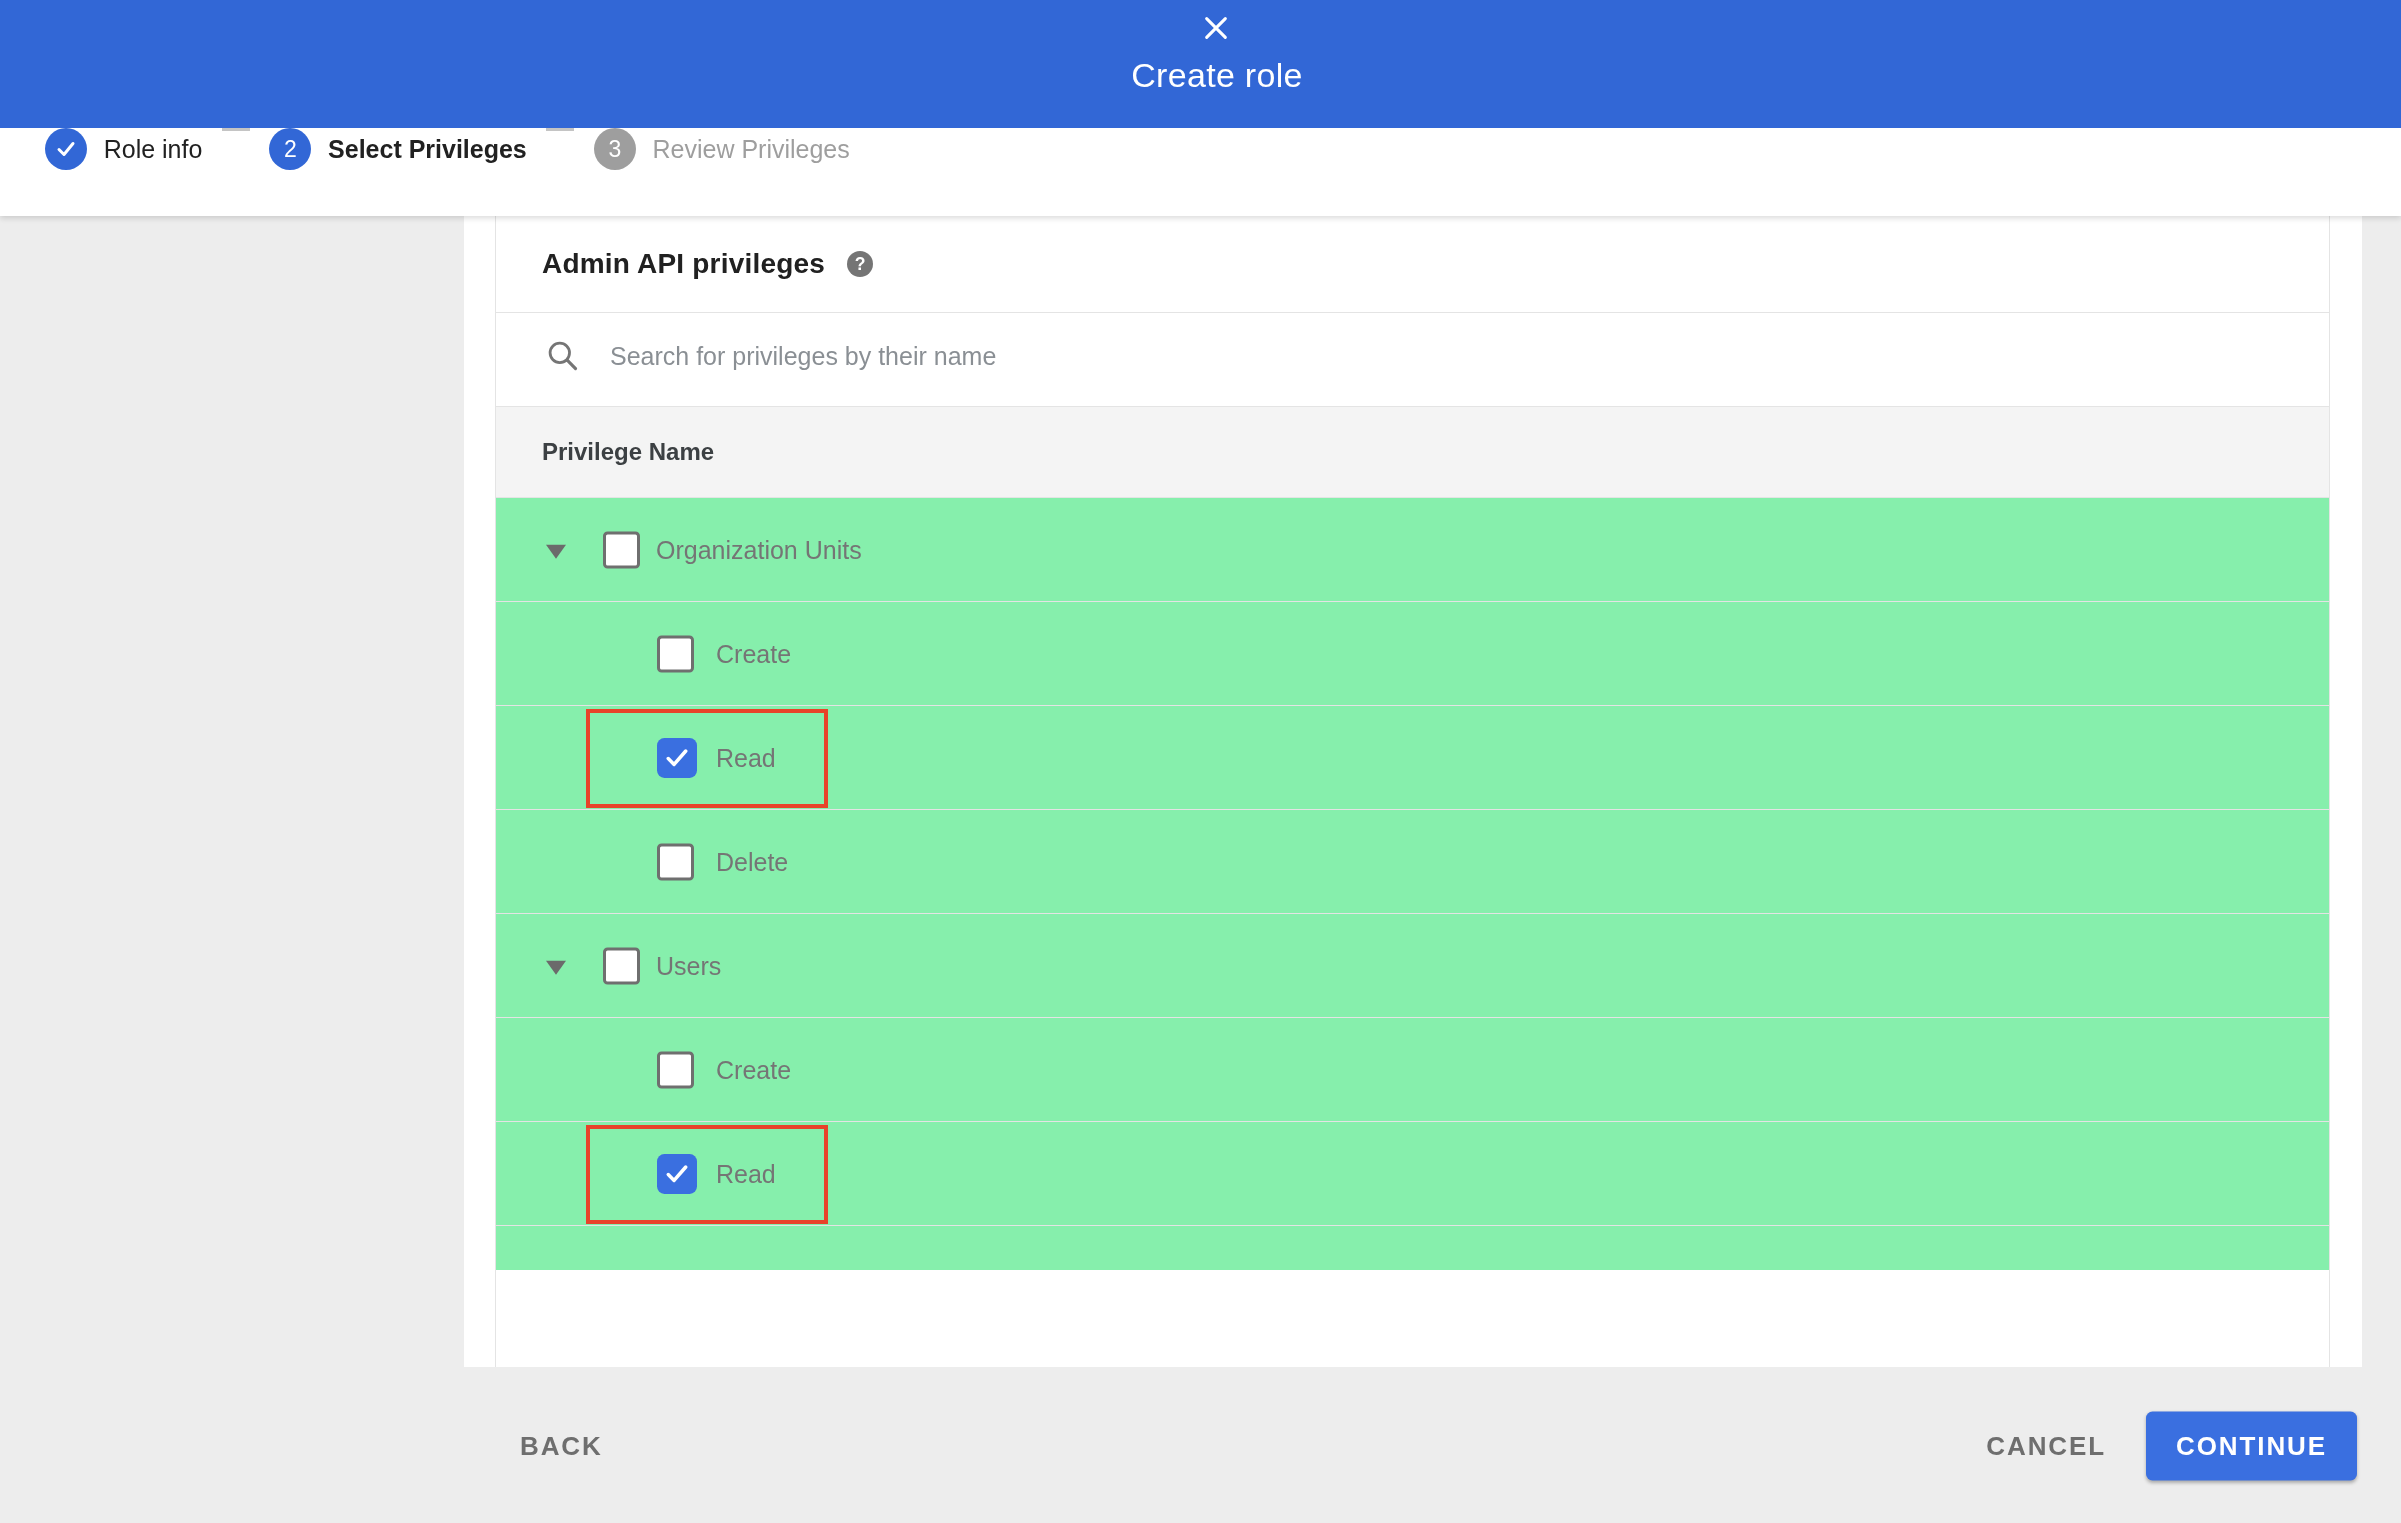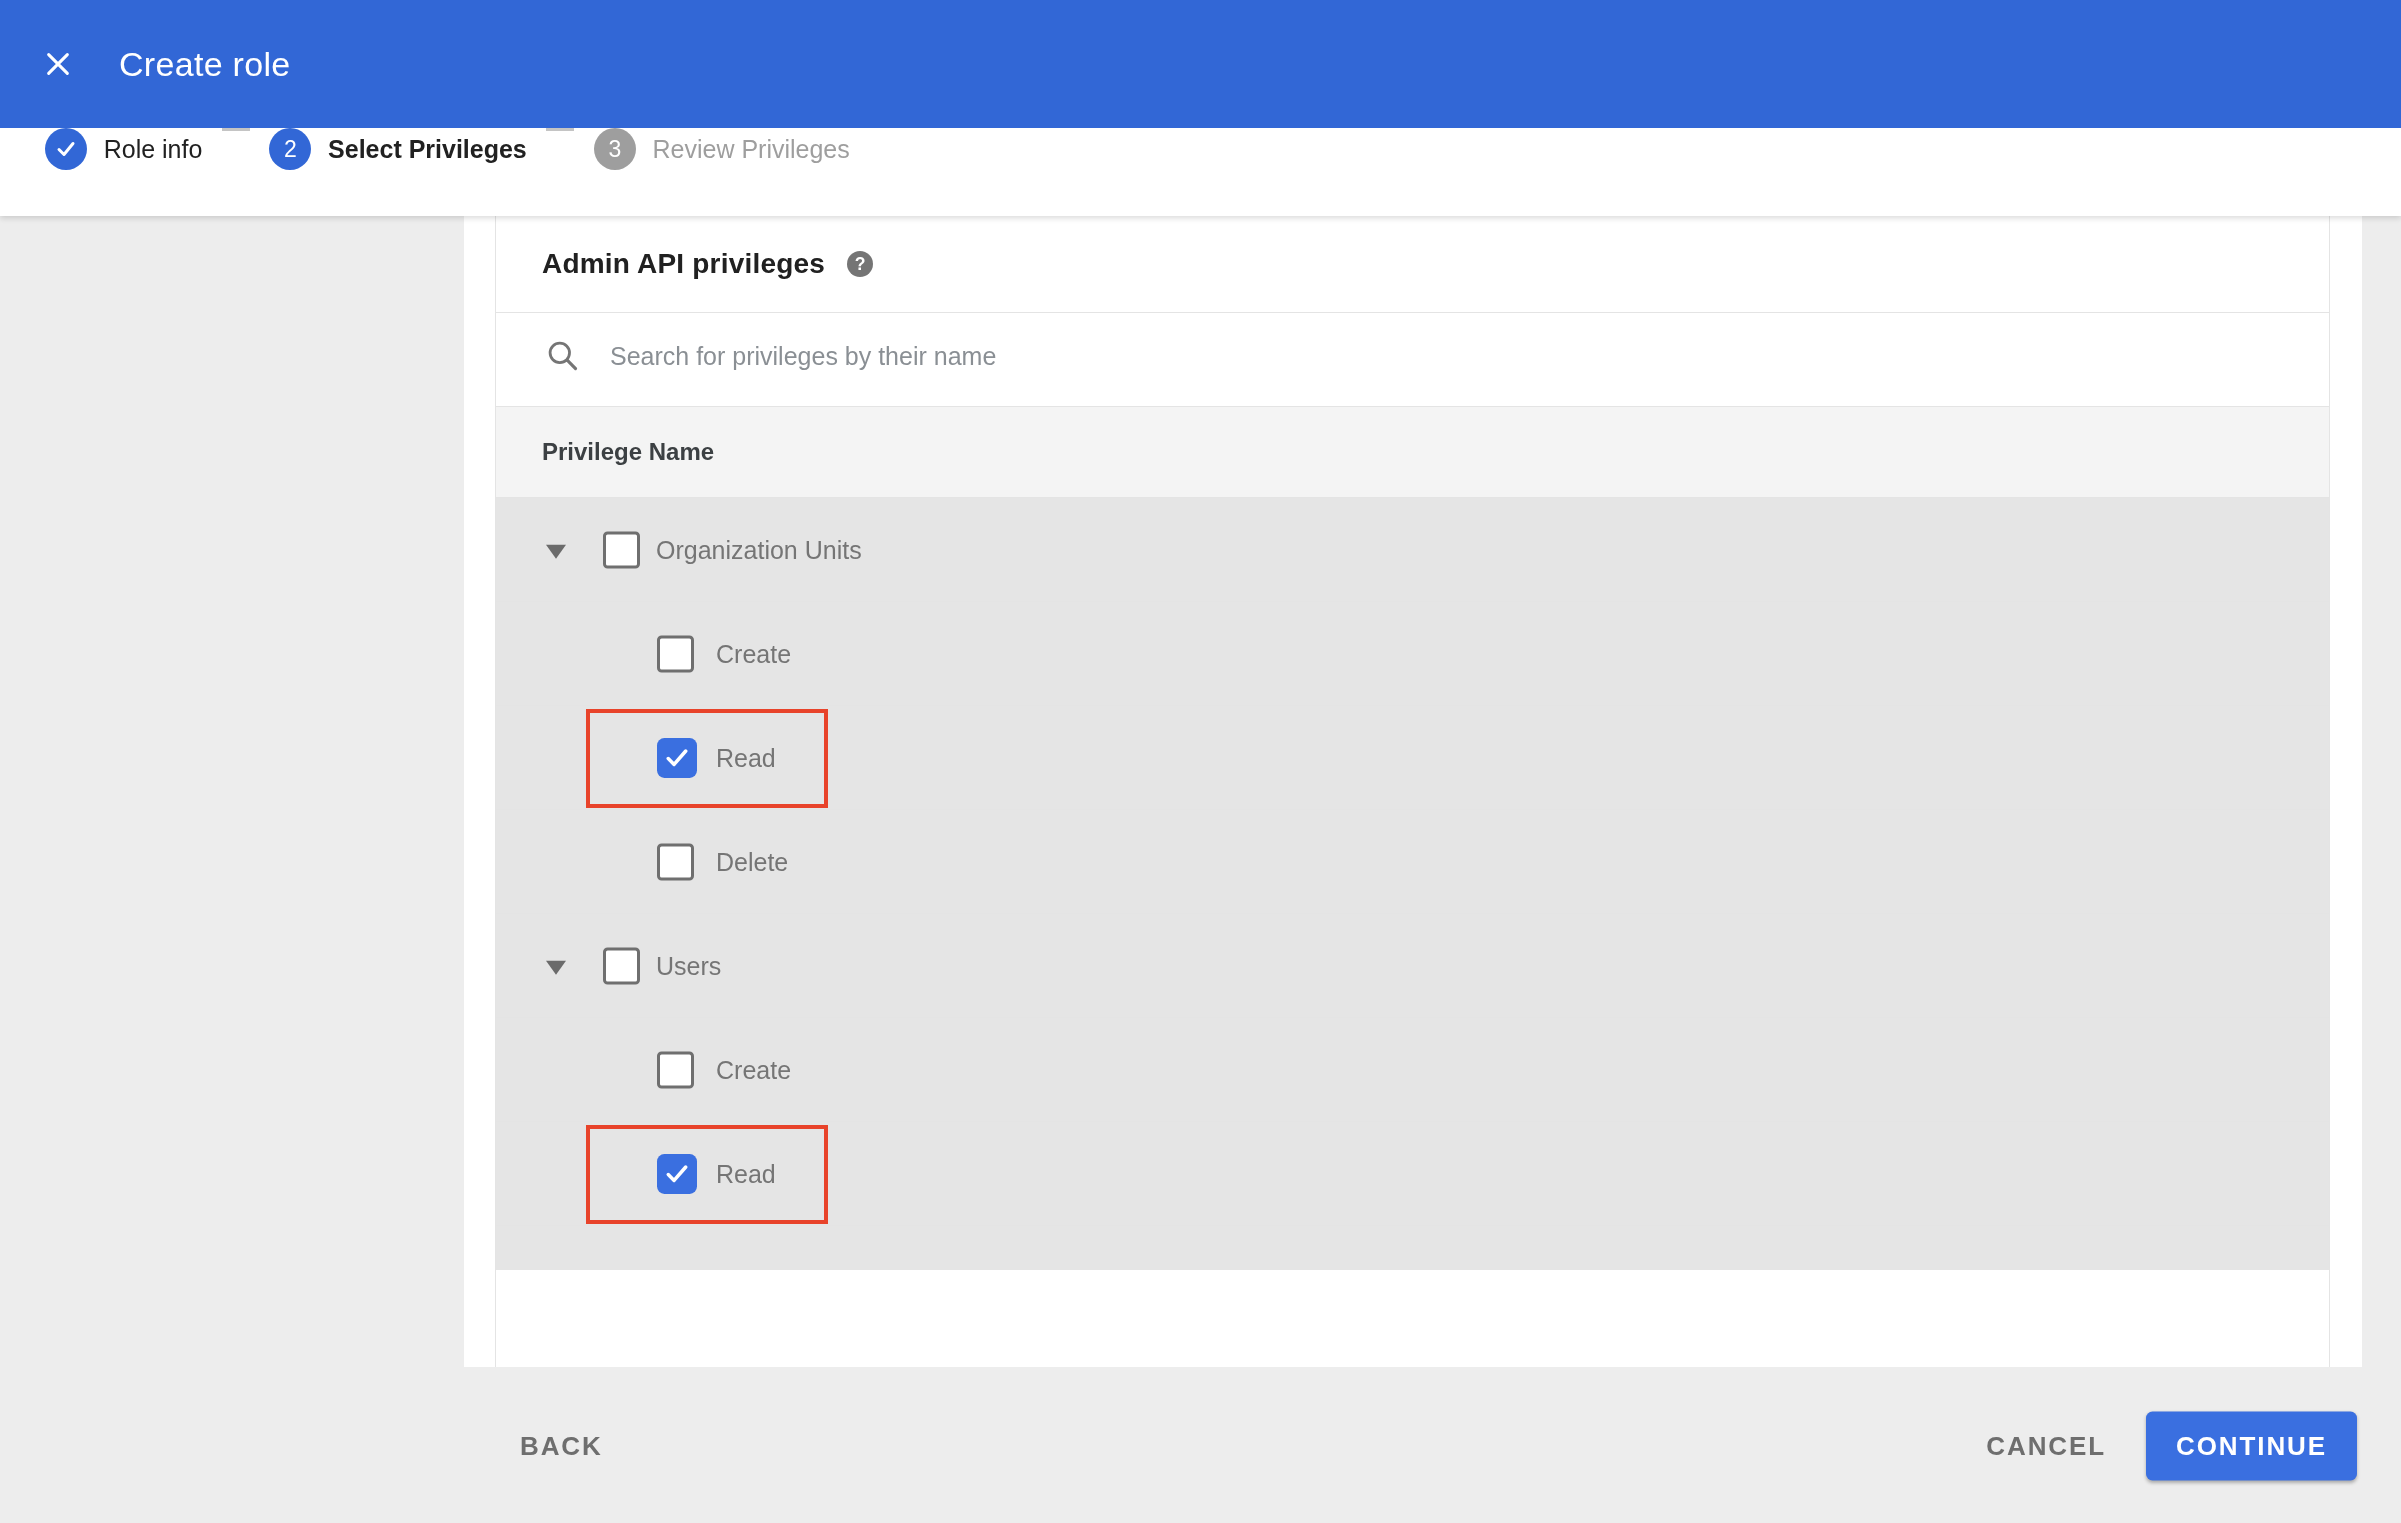--- a/index.html
+++ b/index.html
@@ -13,21 +13,21 @@
     --text-dark:#212121;
     --text-gray:#757575;
     --text-light-gray:#9e9e9e;
     --dash-gray:#c4c4c4;
   }
   *{margin:0;padding:0;box-sizing:border-box;}
   html,body{width:2401px;height:1524px;overflow:hidden;}
   body{font-family:"Liberation Sans","DejaVu Sans",sans-serif;background:var(--page-bg);position:relative;}
 
   
-  .topbar{position:absolute;left:0;top:0;width:2401px;height:128px;background:var(--app-bar-blue);display:flex;align-items:center;z-index:20;}
+  .topbar{position:absolute;left:0;top:0;width:2401px;height:128px;background:var(--app-bar-blue);display:flex;align-items:center;z-index:20;flex-direction:column;}
   .close-btn{width:56px;height:56px;margin-left:30px;background:transparent;border:none;display:flex;align-items:center;justify-content:center;cursor:pointer;}
   .close-btn svg{width:32px;height:32px;}
   .topbar h1{color:#ffffff;font-size:34px;font-weight:400;margin-left:33px;letter-spacing:0.3px;}
 
   
   .stepper{position:absolute;left:0;top:128px;width:2401px;height:88px;background:#ffffff;display:flex;align-items:flex-start;padding-left:45px;box-shadow:0 2.8px 5.6px rgba(0,0,0,.14);z-index:15;}
   .step{display:flex;align-items:center;gap:16.7px;cursor:pointer;}
   .step-circle{width:42px;height:42px;border-radius:50%;display:flex;align-items:center;justify-content:center;color:#fff;font-size:23px;font-weight:400;flex:0 0 auto;}
   .step-circle.done,.step-circle.active{background:var(--app-bar-blue);}
   .step-circle.todo{background:var(--text-light-gray);}
@@ -47,21 +47,21 @@
 
   .search-row{height:88px;border-top:0.9px solid var(--row-border);display:flex;align-items:center;padding-left:49px;gap:28px;}
   .search-row svg{width:37px;height:37px;flex:0 0 auto;}
   .search-row input{border:none;outline:none;flex:1;height:56px;font-size:25px;color:#5f6368;font-family:inherit;background:transparent;}
   .search-row input::placeholder{color:#8a8f94;opacity:1;}
 
   .thead{height:92px;background:var(--header-row-bg);border-top:0.9px solid var(--row-border);border-bottom:0.9px solid var(--row-border);display:flex;align-items:center;padding-left:46px;margin-top:6px;}
   .thead span{font-size:24px;font-weight:700;color:#3c4043;}
 
   
-  .row{position:relative;height:104px;border-bottom:0.9px solid var(--row-border);background:#e5e5e5;text-decoration:underline;}
+  .row{position:relative;height:104px;border-bottom:0.9px solid var(--row-border);background:#86efac;text-decoration:underline;}
   .row.partial{height:44px;border-bottom:none;}
   .caret{position:absolute;left:50px;top:50%;transform:translateY(-38%);width:0;height:0;border-left:10.2px solid transparent;border-right:10.2px solid transparent;border-top:14px solid #6b6b6b;cursor:pointer;}
   .cb{position:absolute;top:50%;transform:translateY(-50%);cursor:pointer;}
   .cb.unchecked{width:37px;height:37px;border:3.2px solid #6f6f6f;border-radius:4.6px;background:#fff;}
   .cb.checked{width:40px;height:40px;border-radius:7.4px;background:var(--accent-blue);display:flex;align-items:center;justify-content:center;}
   .cb.checked svg{width:28px;height:28px;}
   .row.parent .cb{left:599px;}
   .row.child  .cb{left:161px;}
   .row.parent .cb{left:107px;}
   .row .rlabel{position:absolute;top:50%;transform:translateY(-50%);font-size:25px;color:var(--text-gray);}

